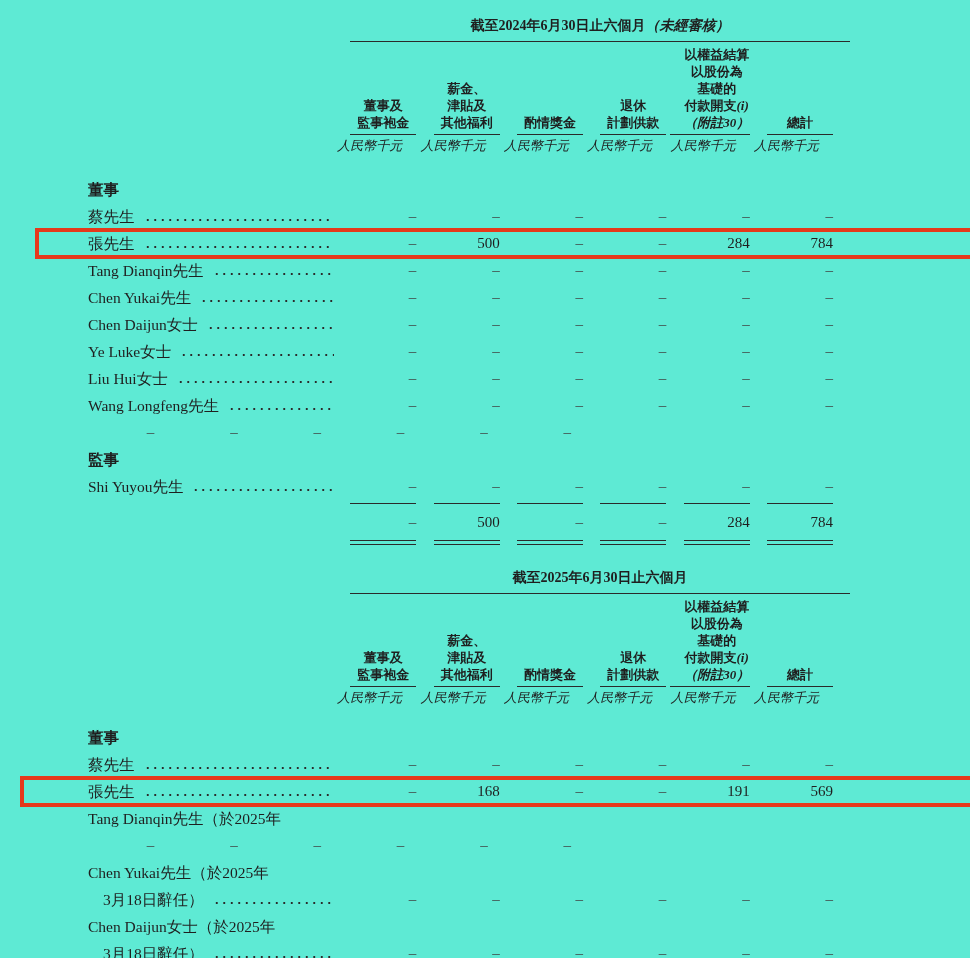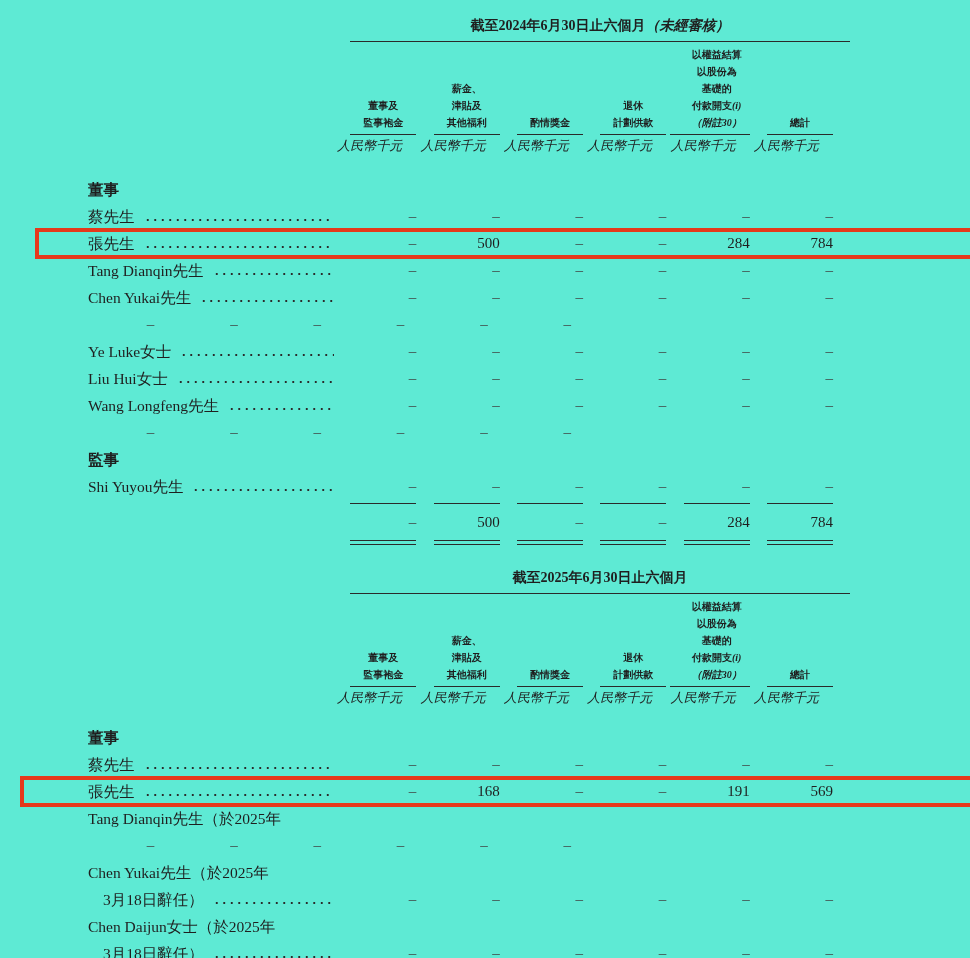--- a/index.html
+++ b/index.html
@@ -16,21 +16,21 @@
              font-weight:bold; font-size:14px; line-height:20px; padding-bottom:5px; }
   .t-title .ti { font-style:italic; }
   .t-rule { width:500px; margin-left:262px; border-top:1.5px solid #2a2a2a; }
 
   
   .t-head { display:flex; margin-top:4px; }
   .t-head .spacer { width:262px; flex:0 0 262px; }
   .h-cell { width:83.33px; flex:0 0 83.33px; display:flex; flex-direction:column;
             justify-content:flex-end; align-items:flex-end; min-height:110px; }
   .h-text { width:92px; margin-right:4px; text-align:center; font-weight:bold;
-            font-size:10px; line-height:17px; white-space:nowrap; }
+            font-size:13px; line-height:17px; white-space:nowrap; }
   .h-text .it { font-style:italic; }
   .h-rule { width:66px; margin-right:17px; border-bottom:1.4px solid #2a2a2a; margin-top:3px; }
   .h-rule.wide { width:80px; }
   .h-unit { width:92px; margin-right:4px; text-align:left; font-style:italic;
             font-size:13px; line-height:21px; white-space:nowrap; }
 
   
   .rows { margin-top:20px; }
   .row { display:flex; height:27px; line-height:27px; position:relative; font-size:15.5px; }
   .label-box { width:262px; flex:0 0 262px; display:flex; }
@@ -151,20 +151,24 @@
               <span class="leader"></span>
             </div>
             <div class="cell"><span class="dash">–</span></div>
             <div class="cell"><span class="dash">–</span></div>
             <div class="cell"><span class="dash">–</span></div>
             <div class="cell"><span class="dash">–</span></div>
             <div class="cell"><span class="dash">–</span></div>
             <div class="cell"><span class="dash">–</span></div>
           </div>
           <div class="row">
+            <div class="label-box">
+              <span class="row-label">Chen Daijun女士</span>
+              <span class="leader"></span>
+            </div>
             <div class="cell"><span class="dash">–</span></div>
             <div class="cell"><span class="dash">–</span></div>
             <div class="cell"><span class="dash">–</span></div>
             <div class="cell"><span class="dash">–</span></div>
             <div class="cell"><span class="dash">–</span></div>
             <div class="cell"><span class="dash">–</span></div>
           </div>
           <div class="row">
             <div class="label-box">
               <span class="row-label">Ye Luke女士</span>

